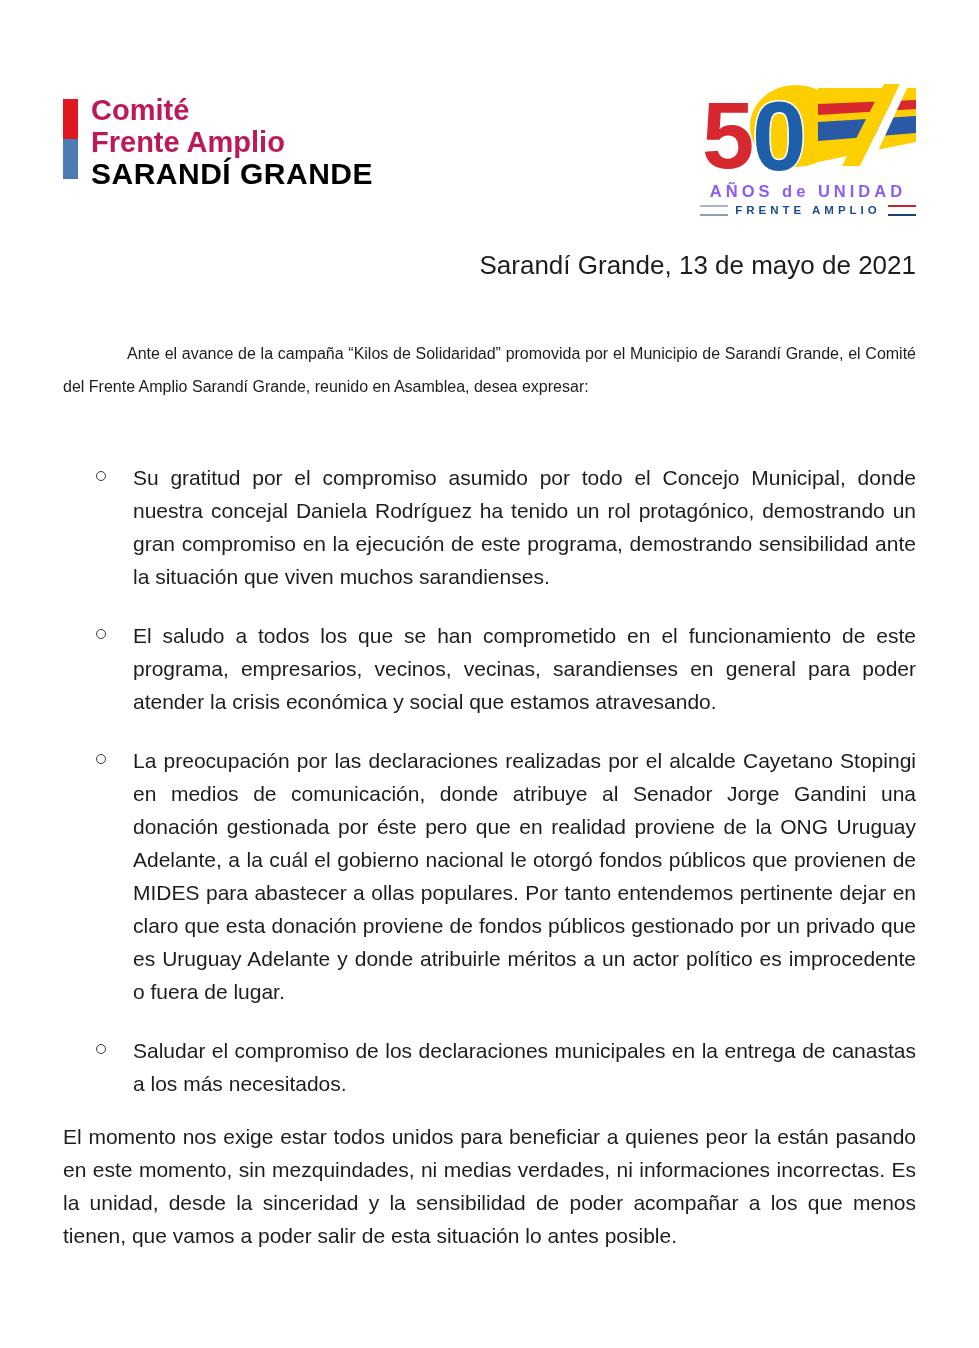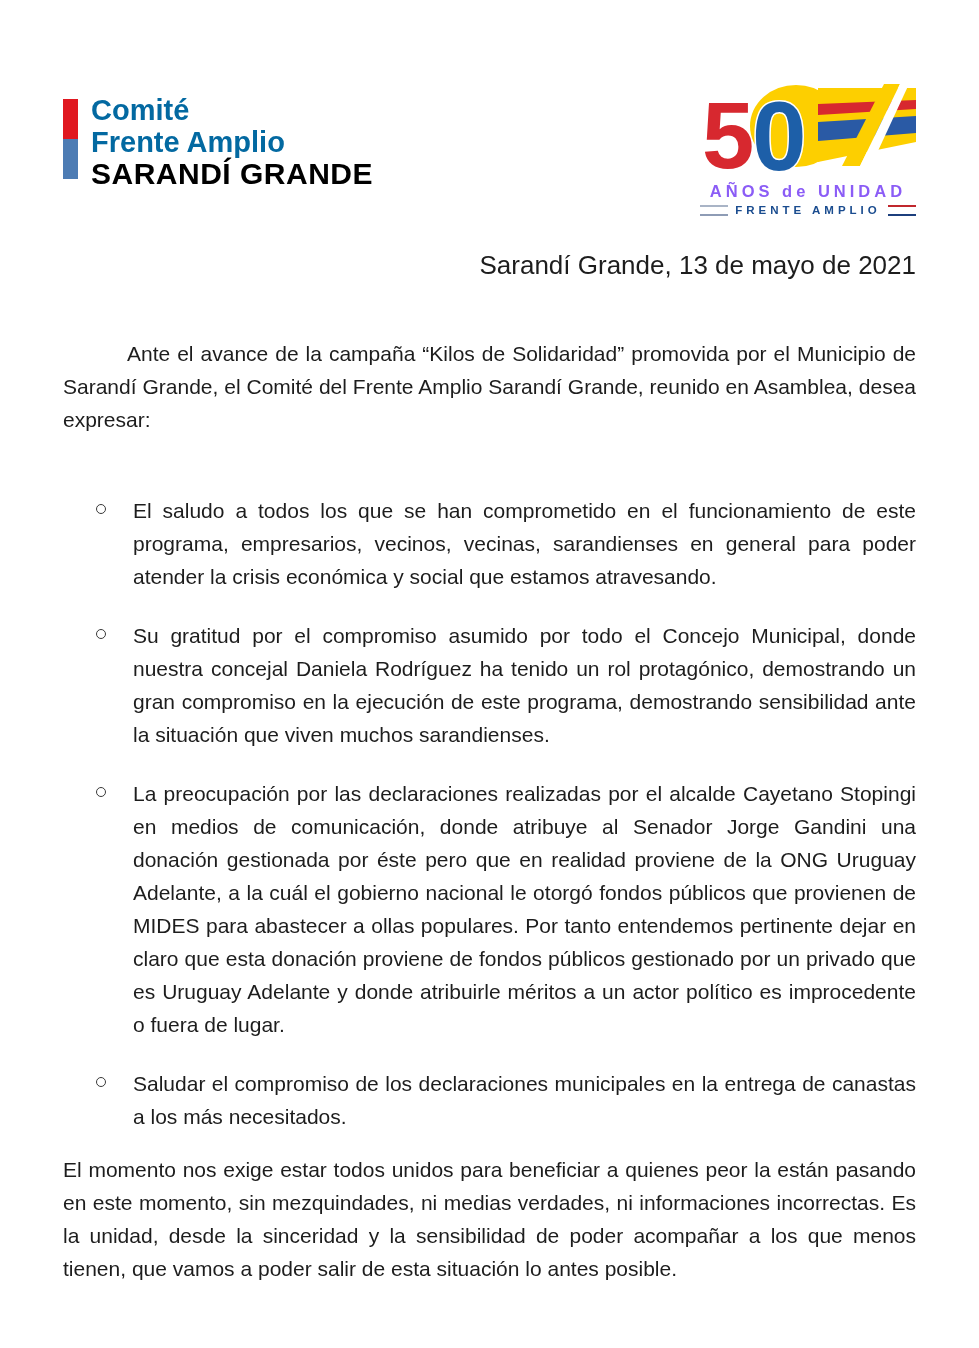--- a/index.html
+++ b/index.html
@@ -38,21 +38,21 @@
     margin-top: 5px;
     display: flex;
     flex-direction: column;
   }
   .brand-bar .bar-top  { flex: 1; background: #e01820; }
   .brand-bar .bar-bottom { flex: 1; background: #4d7cb4; }
   .brand-text { line-height: 32px; }
   .brand-line1, .brand-line2 {
     font-size: 29px;
     font-weight: bold;
-    color: #0369a1;
+    color: #be185d;
   }
   .brand-line3 {
     font-size: 30px;
     font-weight: bold;
     color: #000000;
     letter-spacing: 0.5px;
   }
 
   
   .fa50 {
@@ -96,21 +96,21 @@
   }
 
   
   .date-line {
     text-align: right;
     font-size: 26px;
     margin-top: 32px;
   }
   .intro {
     margin-top: 56px;
-    font-size: 21px;
+    font-size: 16px;
     line-height: 33px;
     text-align: justify;
     text-indent: 64px;
   }
   ul.points {
     list-style: none;
     margin: 58px 0 0 0;
     padding: 0 0 0 70px;
   }
   ul.points li {
@@ -182,21 +182,21 @@
       </div>
     </div>
 
   </div>
 
   <div class="date-line">Sarandí Grande, 13 de mayo de 2021</div>
 
   <p class="intro">Ante el avance de la campaña “Kilos de Solidaridad” promovida por el Municipio de Sarandí Grande, el Comité del Frente Amplio Sarandí Grande, reunido en Asamblea, desea expresar:</p>
 
   <ul class="points">
+    <li>Su gratitud por el compromiso asumido por todo el Concejo Municipal, donde nuestra concejal Daniela Rodríguez ha tenido un rol protagónico, demostrando un gran compromiso en la ejecución de este programa, demostrando sensibilidad ante la situación que viven muchos sarandienses.</li>
     <li>El saludo a todos los que se han comprometido en el funcionamiento de este programa, empresarios, vecinos, vecinas, sarandienses en general para poder atender la crisis económica y social que estamos atravesando.</li>
-    <li>Su gratitud por el compromiso asumido por todo el Concejo Municipal, donde nuestra concejal Daniela Rodríguez ha tenido un rol protagónico, demostrando un gran compromiso en la ejecución de este programa, demostrando sensibilidad ante la situación que viven muchos sarandienses.</li>
     <li>La preocupación por las declaraciones realizadas por el alcalde Cayetano Stopingi en medios de comunicación, donde atribuye al Senador Jorge Gandini una donación gestionada por éste pero que en realidad proviene de la ONG Uruguay Adelante, a la cuál el gobierno nacional le otorgó fondos públicos que provienen de MIDES para abastecer a ollas populares. Por tanto entendemos pertinente dejar en claro que esta donación proviene de fondos públicos gestionado por un privado que es Uruguay Adelante y donde atribuirle méritos a un actor político es improcedente o fuera de lugar.</li>
     <li>Saludar el compromiso de los declaraciones municipales en la entrega de canastas a los más necesitados.</li>
   </ul>
 
   <p class="closing">El momento nos exige estar todos unidos para beneficiar a quienes peor la están pasando en este momento, sin mezquindades, ni medias verdades, ni informaciones incorrectas. Es la unidad, desde la sinceridad y la sensibilidad de poder acompañar a los que menos tienen, que vamos a poder salir de esta situación lo antes posible.</p>
 
 </div>
 
 </body></html>

